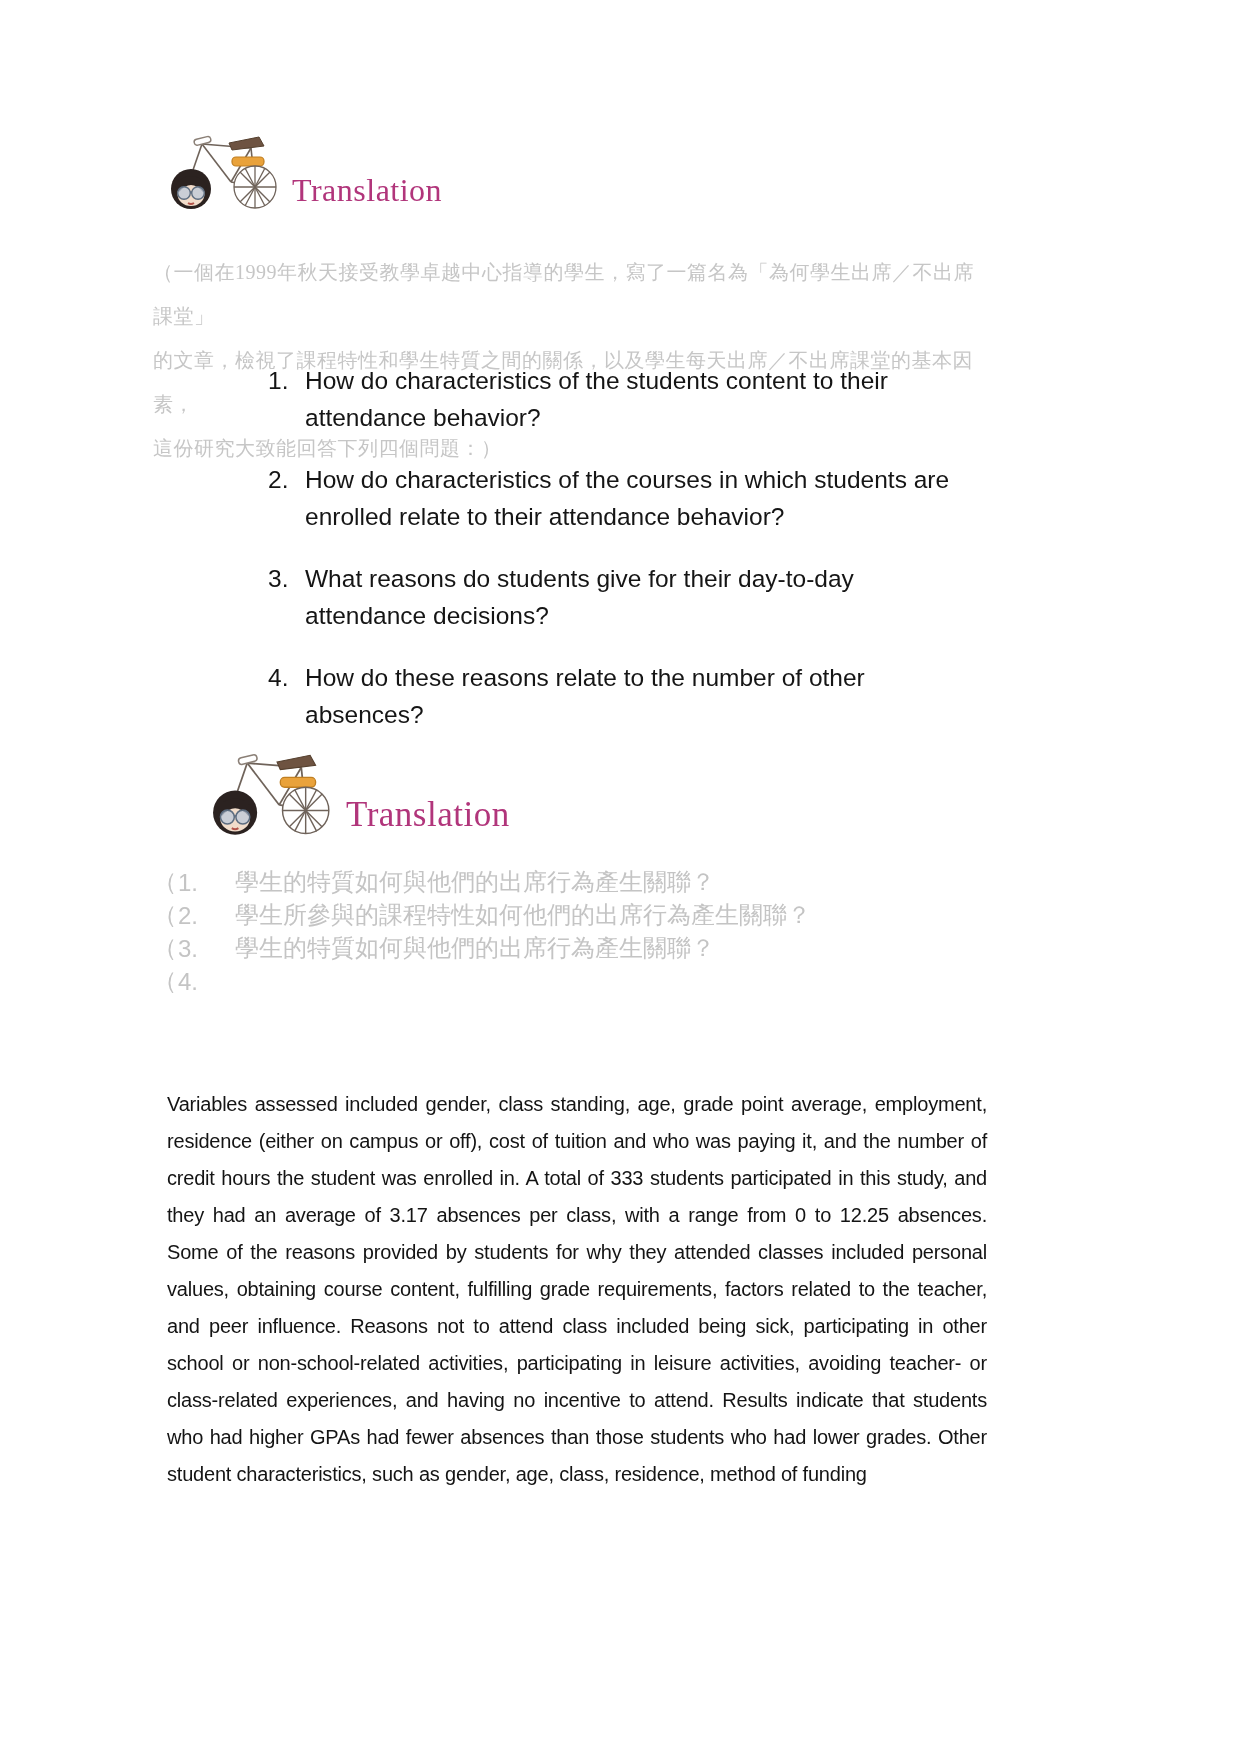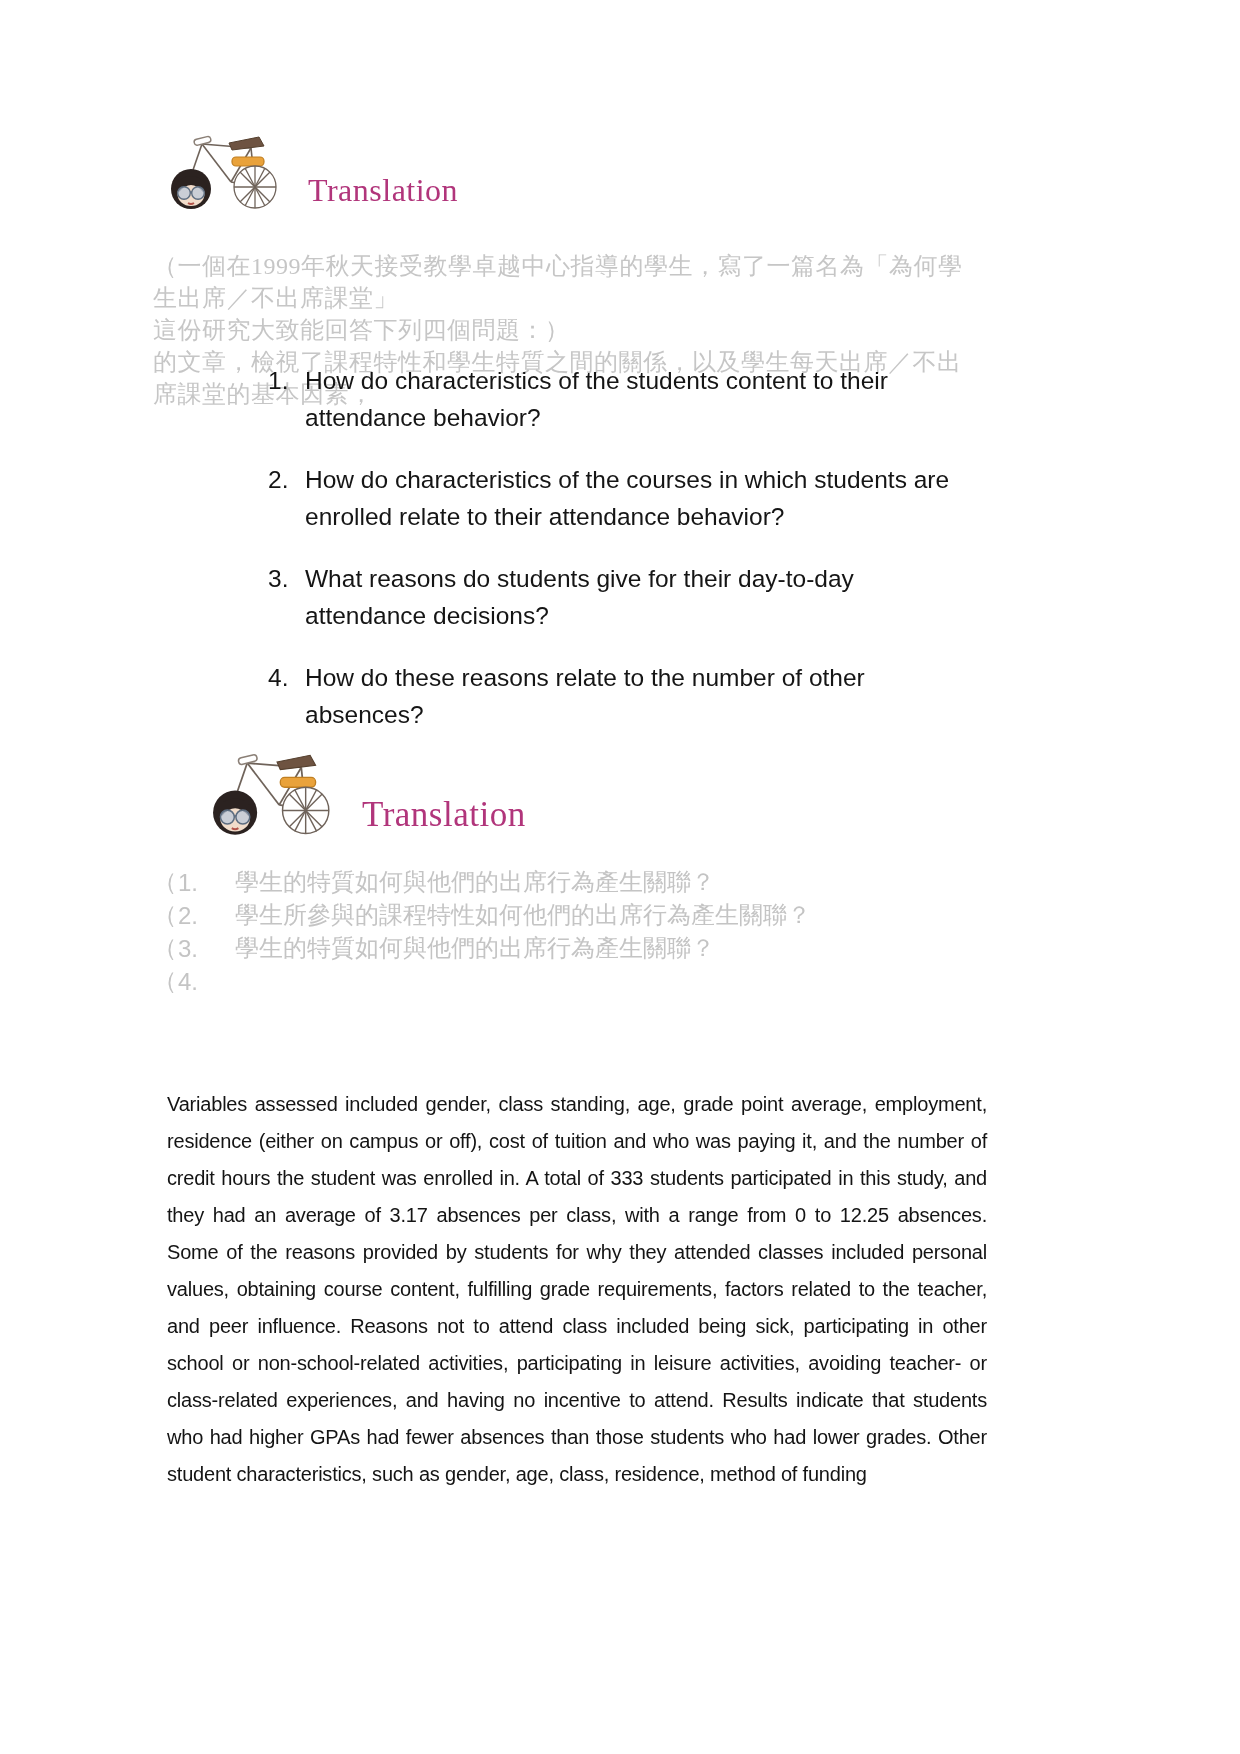--- a/index.html
+++ b/index.html
@@ -6,43 +6,43 @@
   .page {
     position:relative;
     width:1240px;
     height:1754px;
     background:#ffffff;
     overflow:hidden;
     font-family:"Liberation Sans", sans-serif;
   }
 
   
-  .logo { position:absolute; display:flex; align-items:flex-end;gap:16px; }
+  .logo { position:absolute; display:flex; align-items:flex-end; }
   .logo-text {
     font-family:"Liberation Serif", serif;
     color:#b1357b;
     letter-spacing:0.5px;
     line-height:1;
     padding-bottom:6px;
     margin-left:2px;
   }
   #logo1 { left:168px; top:134px; }
   #logo1 .bike { width:122px; height:78px; }
   #logo1 .logo-text { font-size:32px; }
   #logo2 { left:210px; top:752px; }
   #logo2 .bike { width:134px; height:86px; }
   #logo2 .logo-text { font-size:35px; }
 
   
   .zh-intro {
     position:absolute; left:153px; top:250px; width:830px;
     font-family:"Liberation Serif", serif;
     color:#c6c6c6;
-    font-size:24px;
-    line-height:32px;
+    font-size:20px;
+    line-height:44px;
     letter-spacing:0.5px;
   }
 
   
   .q-en { position:absolute; left:268px; top:362px; }
   .q-item {
     display:flex;
     width:690px;
     font-size:24.5px;
     line-height:37px;
@@ -122,22 +122,22 @@
 
   <div class="logo" id="logo1">
     <svg class="bike" viewBox="0 0 120 78">
         <use href="#bike-def"></use>
       </svg>
     <span class="logo-text">Translation</span>
   </div>
 
   <div class="zh-intro">
     <div>（一個在1999年秋天接受教學卓越中心指導的學生，寫了一篇名為「為何學生出席／不出席課堂」</div>
+    <div>的文章，檢視了課程特性和學生特質之間的關係，以及學生每天出席／不出席課堂的基本因素，</div>
     <div>這份研究大致能回答下列四個問題：）</div>
-    <div>的文章，檢視了課程特性和學生特質之間的關係，以及學生每天出席／不出席課堂的基本因素，</div>
   </div>
 
   <div class="q-en">
     <div class="q-item">
       <span class="q-num">1.</span>
       <span class="q-text">How do characteristics of the students content to their attendance behavior?</span>
     </div>
     <div class="q-item">
       <span class="q-num">2.</span>
       <span class="q-text">How do characteristics of the courses in which students are enrolled relate to their attendance behavior?</span>

